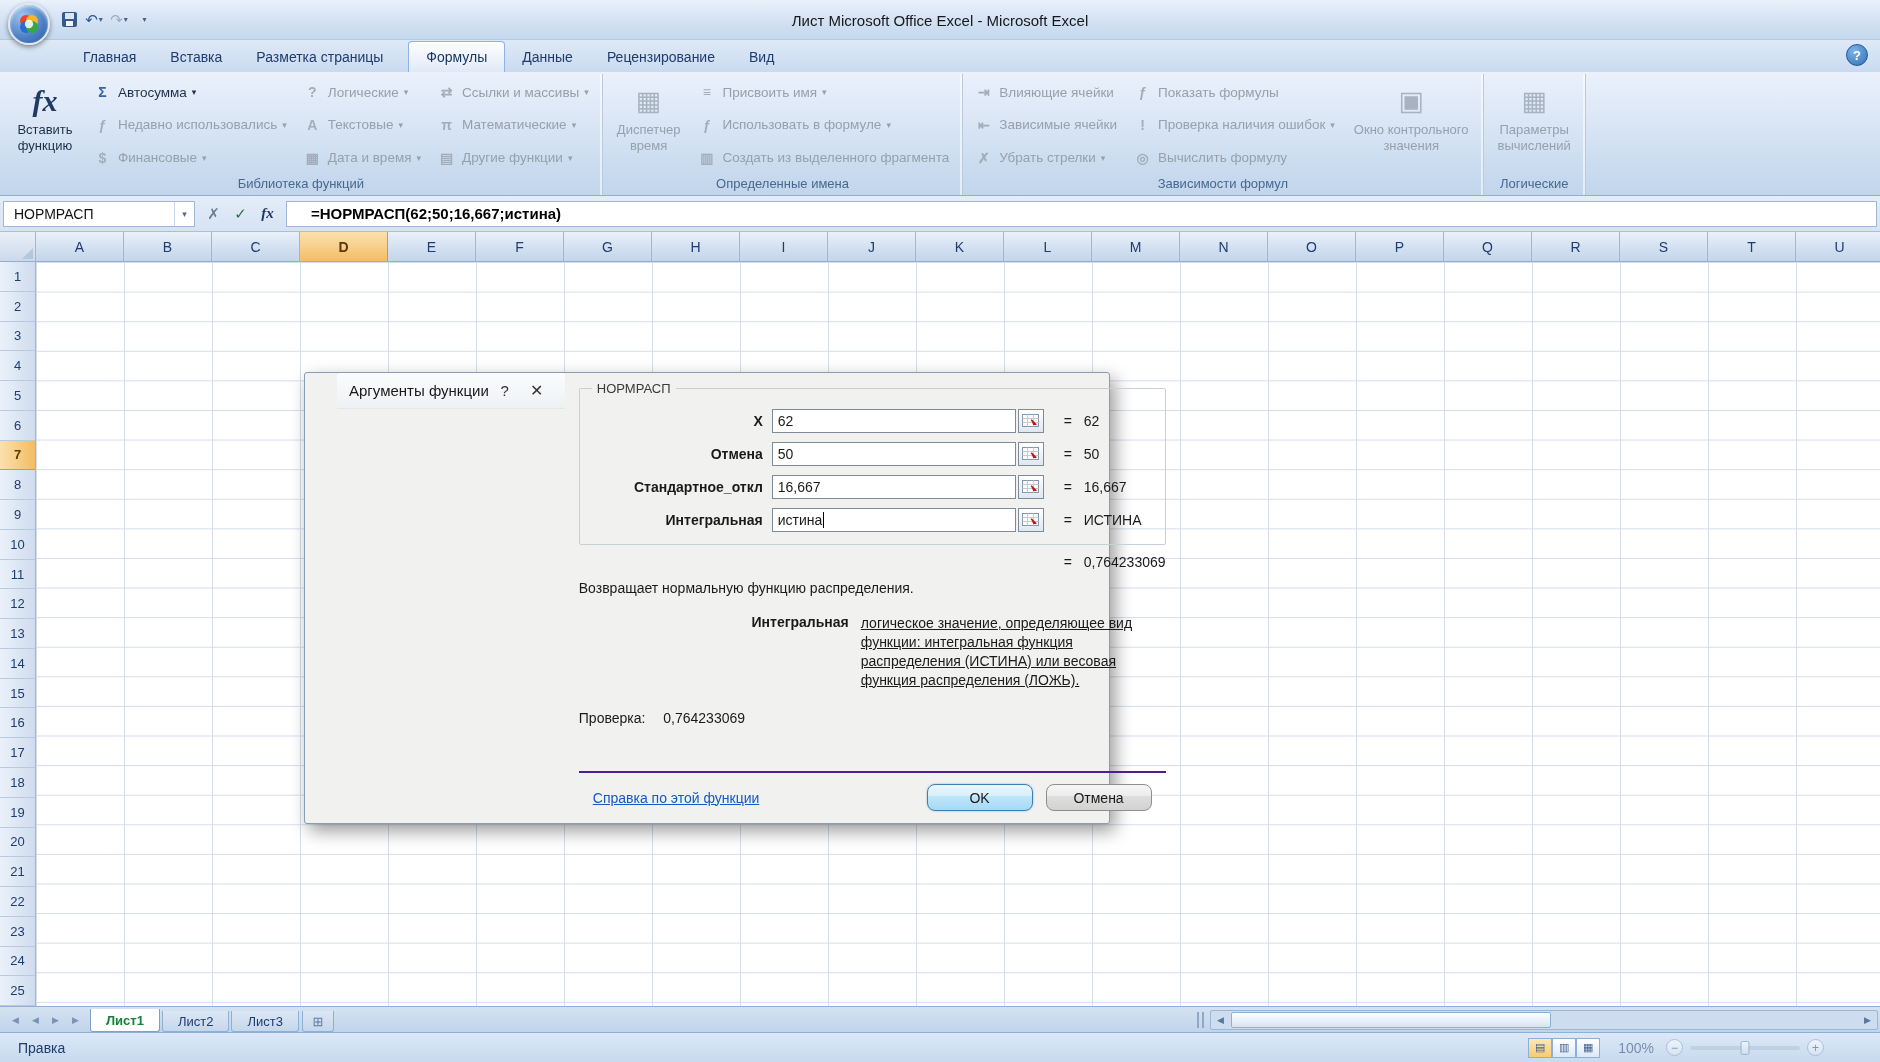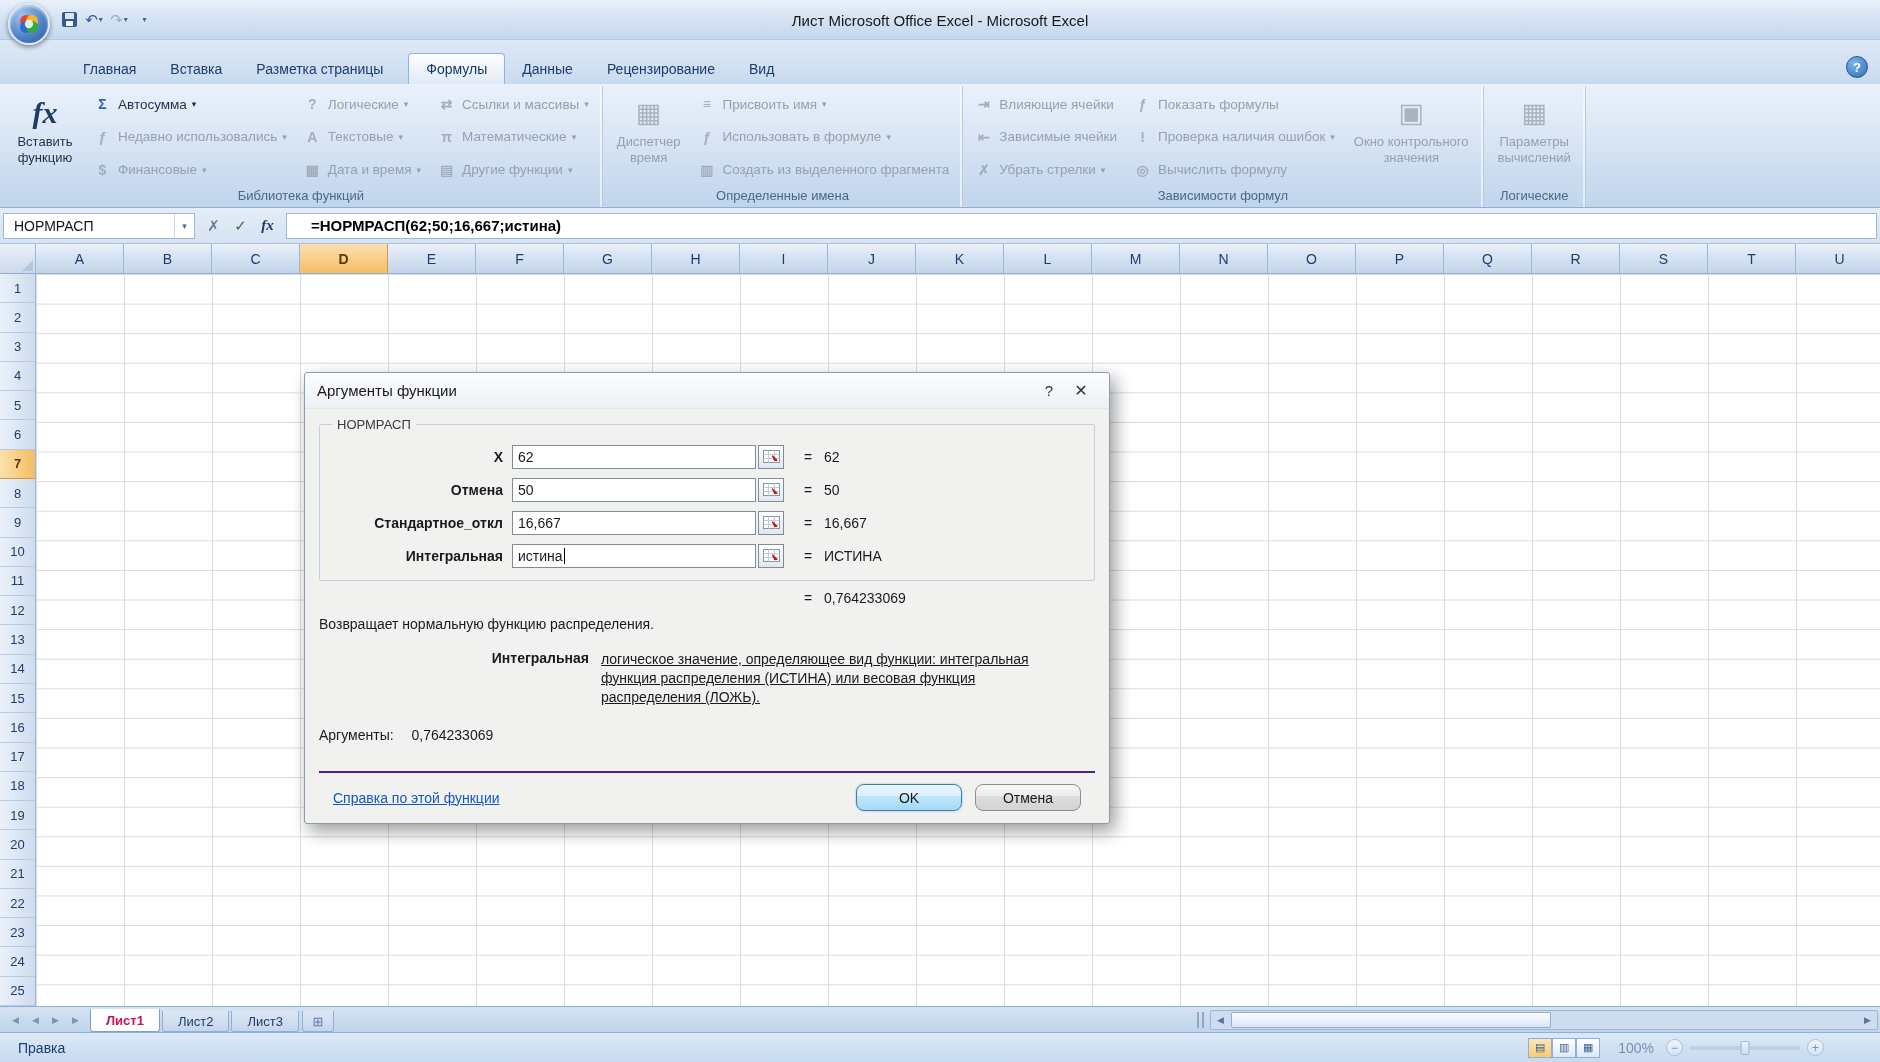--- a/index.html
+++ b/index.html
@@ -16,21 +16,21 @@
   .qat{display:flex;align-items:center;margin-left:58px;gap:3px;z-index:5;}
   .qbtn{height:22px;min-width:22px;padding:0 2px;display:flex;align-items:center;justify-content:center;font-size:15px;color:#2456a0;border-radius:3px;}
   .qbtn .smallarrow{font-size:8px;color:#44648c;margin-left:1px;}
   .qbtn.dim{color:#9fadbd;}
   .saveicon{width:15px;height:15px;background:#36598c;border-radius:2px;position:relative;}
   .saveicon::before{content:"";position:absolute;left:3px;top:1px;right:3px;height:6px;background:#dce6f2;}
   .saveicon::after{content:"";position:absolute;left:4px;bottom:1px;right:4px;height:5px;background:#eef3f9;}
   .titletext{position:absolute;left:0;right:0;top:0;height:40px;display:flex;align-items:center;justify-content:center;font-size:15px;color:#15181d;pointer-events:none;}
 
   
-  .tabrow{height:44px;display:flex;align-items:flex-end;background:linear-gradient(#dfe9f6,#c9daf0);padding-left:66px;flex:none;position:relative;}
+  .tabrow{height:32px;display:flex;align-items:flex-end;background:linear-gradient(#dfe9f6,#c9daf0);padding-left:66px;flex:none;position:relative;}
   .rtab{padding:7px 17px;font-size:14px;color:#1e3c6e;cursor:default;}
   .rtab.active{background:linear-gradient(#fdfeff,#ecf2fb 60%,#dfeaf7);border:1px solid #8db2e3;border-bottom:none;border-radius:4px 4px 0 0;color:#14355d;margin-left:8px;}
   .helpbtn{margin-left:auto;margin-right:12px;margin-bottom:6px;width:22px;height:22px;border-radius:50%;flex:none;
     background:radial-gradient(circle at 35% 30%,#7fb3e8,#2f6eb5);color:#fff;font-weight:bold;font-size:13px;
     display:flex;align-items:center;justify-content:center;border:1px solid #1f5a9a;}
 
   
   .ribbon{height:124px;background:linear-gradient(#eaf1fc,#dbe6f5 40%,#cbdcf0 75%,#c2d5eb);border-bottom:1px solid #8fb0d6;display:flex;overflow:hidden;padding-top:2px;flex:none;}
   .rgroup{display:flex;flex-direction:column;border-right:1px solid #b9cade;box-shadow:inset -2px 0 0 rgba(255,255,255,.55);flex:none;}
   .rgc{flex:1;display:flex;align-items:stretch;gap:2px;padding:2px 5px 0;}
@@ -71,21 +71,21 @@
   .gridbody{flex:1;display:flex;overflow:hidden;}
   .rowheads{width:36px;flex:none;display:flex;flex-direction:column;background:linear-gradient(to right,#eaf1fa,#cfdcee);border-right:1px solid #9eb6d8;}
   .rowh{flex:1;display:flex;align-items:center;justify-content:center;font-size:13px;color:#1e3c6e;border-bottom:1px solid #b9c9de;}
   .rowh.sel{background:linear-gradient(to right,#fbe0ae,#f3bd62);border-bottom:1px solid #d29a3f;font-weight:bold;color:#5a3a00;}
   .cells{flex:1;background-color:#fff;
     background-image:linear-gradient(to right,#d5dde9 1px,transparent 1px),linear-gradient(to bottom,#d5dde9 1px,transparent 1px);
     background-size:88px 100%,100% 29.6px;}
 
   
   .dialog{position:absolute;left:304px;top:372px;width:806px;height:452px;background:#f1f1f0;border:1px solid #889cb2;border-radius:3px;
-    box-shadow:5px 7px 18px rgba(0,0,0,.4);z-index:50;display:flex;flex-direction:column;font-size:14px;color:#1a1a1a;}
+    box-shadow:5px 7px 18px rgba(0,0,0,.4);z-index:50;display:flex;flex-direction:row;font-size:14px;color:#1a1a1a;padding-left:32px;}
   .dtitle{height:36px;flex:none;display:flex;align-items:center;padding:0 12px;background:linear-gradient(#fbfcfd,#eef1f4);border-bottom:1px solid #e3e6ea;border-radius:3px 3px 0 0;font-size:15px;}
   .dtext{flex:1;}
   .dhelp,.dclose{width:32px;text-align:center;font-size:15px;color:#333;cursor:default;}
   .dclose{font-size:16px;}
   .dbody{flex:1;padding:8px 14px 0;display:flex;flex-direction:column;}
   fieldset.fgroup{border:1px solid #c8cfd6;border-radius:2px;padding:8px 10px 8px;}
   legend{font-size:13px;color:#3a3a3a;padding:0 5px;margin-left:2px;}
   .frow{display:flex;align-items:center;height:33px;}
   .flabel{width:182px;text-align:right;font-weight:bold;padding-right:9px;font-size:14px;}
   .finput{width:244px;height:24px;border:1px solid #7e8c9a;background:#fff;display:flex;align-items:center;padding:0 5px;font-size:14px;}
@@ -106,21 +106,21 @@
   .dbtns{margin-left:auto;display:flex;gap:13px;}
   .btn{width:106px;height:27px;display:flex;align-items:center;justify-content:center;font-size:14px;border-radius:8px;cursor:default;}
   .btn.ok{background:linear-gradient(#eaf6fd,#d9effc 45%,#bee6fa 46%,#a7d9f5);border:1px solid #3c7fb1;box-shadow:0 0 2px #7ab8e0;}
   .btn.cancel{background:linear-gradient(#f6f6f6,#ececec 45%,#dedede 46%,#d2d2d2);border:1px solid #8e8e8e;}
 
   
   .sheetbar{height:26px;flex:none;display:flex;align-items:flex-end;background:linear-gradient(#d5e2f2,#c0d4ea);border-top:1px solid #8fb0d6;padding-left:6px;}
   .snav{width:19px;height:20px;margin:0 1px 2px 0;display:flex;align-items:center;justify-content:center;font-size:9px;color:#7a93b5;}
   .stabs{display:flex;align-items:flex-end;margin-left:4px;}
   .stab{height:21px;padding:0 15px;display:flex;align-items:center;font-size:13px;color:#1e3c6e;background:linear-gradient(#dce7f4,#c6d7eb);border:1px solid #8fb0d6;border-top:none;border-radius:0 0 3px 3px;margin-right:2px;}
-  .stab.active{background:#fff;font-weight:bold;height:23px;border-color:#7fa0c8;color:#be185d;}
+  .stab.active{background:#fff;font-weight:bold;height:23px;border-color:#7fa0c8;color:#15803d;}
   .inserttab{width:32px;height:21px;display:flex;align-items:center;justify-content:center;font-size:13px;color:#5a7aa0;background:linear-gradient(#dce7f4,#c6d7eb);border:1px solid #8fb0d6;border-top:none;border-radius:0 0 3px 3px;margin-left:1px;}
   .tabsplit{width:7px;height:16px;margin:0 6px 4px auto;border-left:2px solid #8fa8c8;border-right:2px solid #8fa8c8;}
   .hscroll{width:668px;height:20px;margin:0 2px 2px 0;display:flex;align-items:center;background:#cddcef;border:1px solid #9cb6d6;border-radius:2px;}
   .scrbtn{width:19px;height:18px;display:flex;align-items:center;justify-content:center;font-size:9px;color:#55759c;}
   .scrtrack{flex:1;height:18px;position:relative;}
   .scrthumb{position:absolute;left:1px;top:1px;width:320px;height:16px;background:linear-gradient(#fefefe,#d7e4f4);border:1px solid #8fb0d6;border-radius:2px;}
 
   
   .statusbar{height:30px;flex:none;display:flex;align-items:center;background:linear-gradient(#dce8f7,#c7daee);border-top:1px solid #8fb0d6;font-size:14px;color:#1e3c6e;}
   .modetext{padding-left:18px;}
@@ -506,21 +506,21 @@
       <div class="resline">
         <span class="feq">=</span>
         <span class="fres">0,764233069</span>
       </div>
       <div class="desc">Возвращает нормальную функцию распределения.</div>
       <div class="helpblock">
         <div class="hterm">Интегральная</div>
         <div class="htext">логическое значение, определяющее вид функции: интегральная функция распределения (ИСТИНА) или весовая функция распределения (ЛОЖЬ).</div>
       </div>
       <div class="valline">
-        <span class="vlabel">Аргументы:</span>
+        <span class="vlabel">Проверка:</span>
         <span>0,764233069</span>
       </div>
       <div class="dfooter">
         <span class="helplink">Справка по этой функции</span>
         <div class="dbtns">
           <div class="btn ok">OK</div>
           <div class="btn cancel">Отмена</div>
         </div>
       </div>
     </div>

